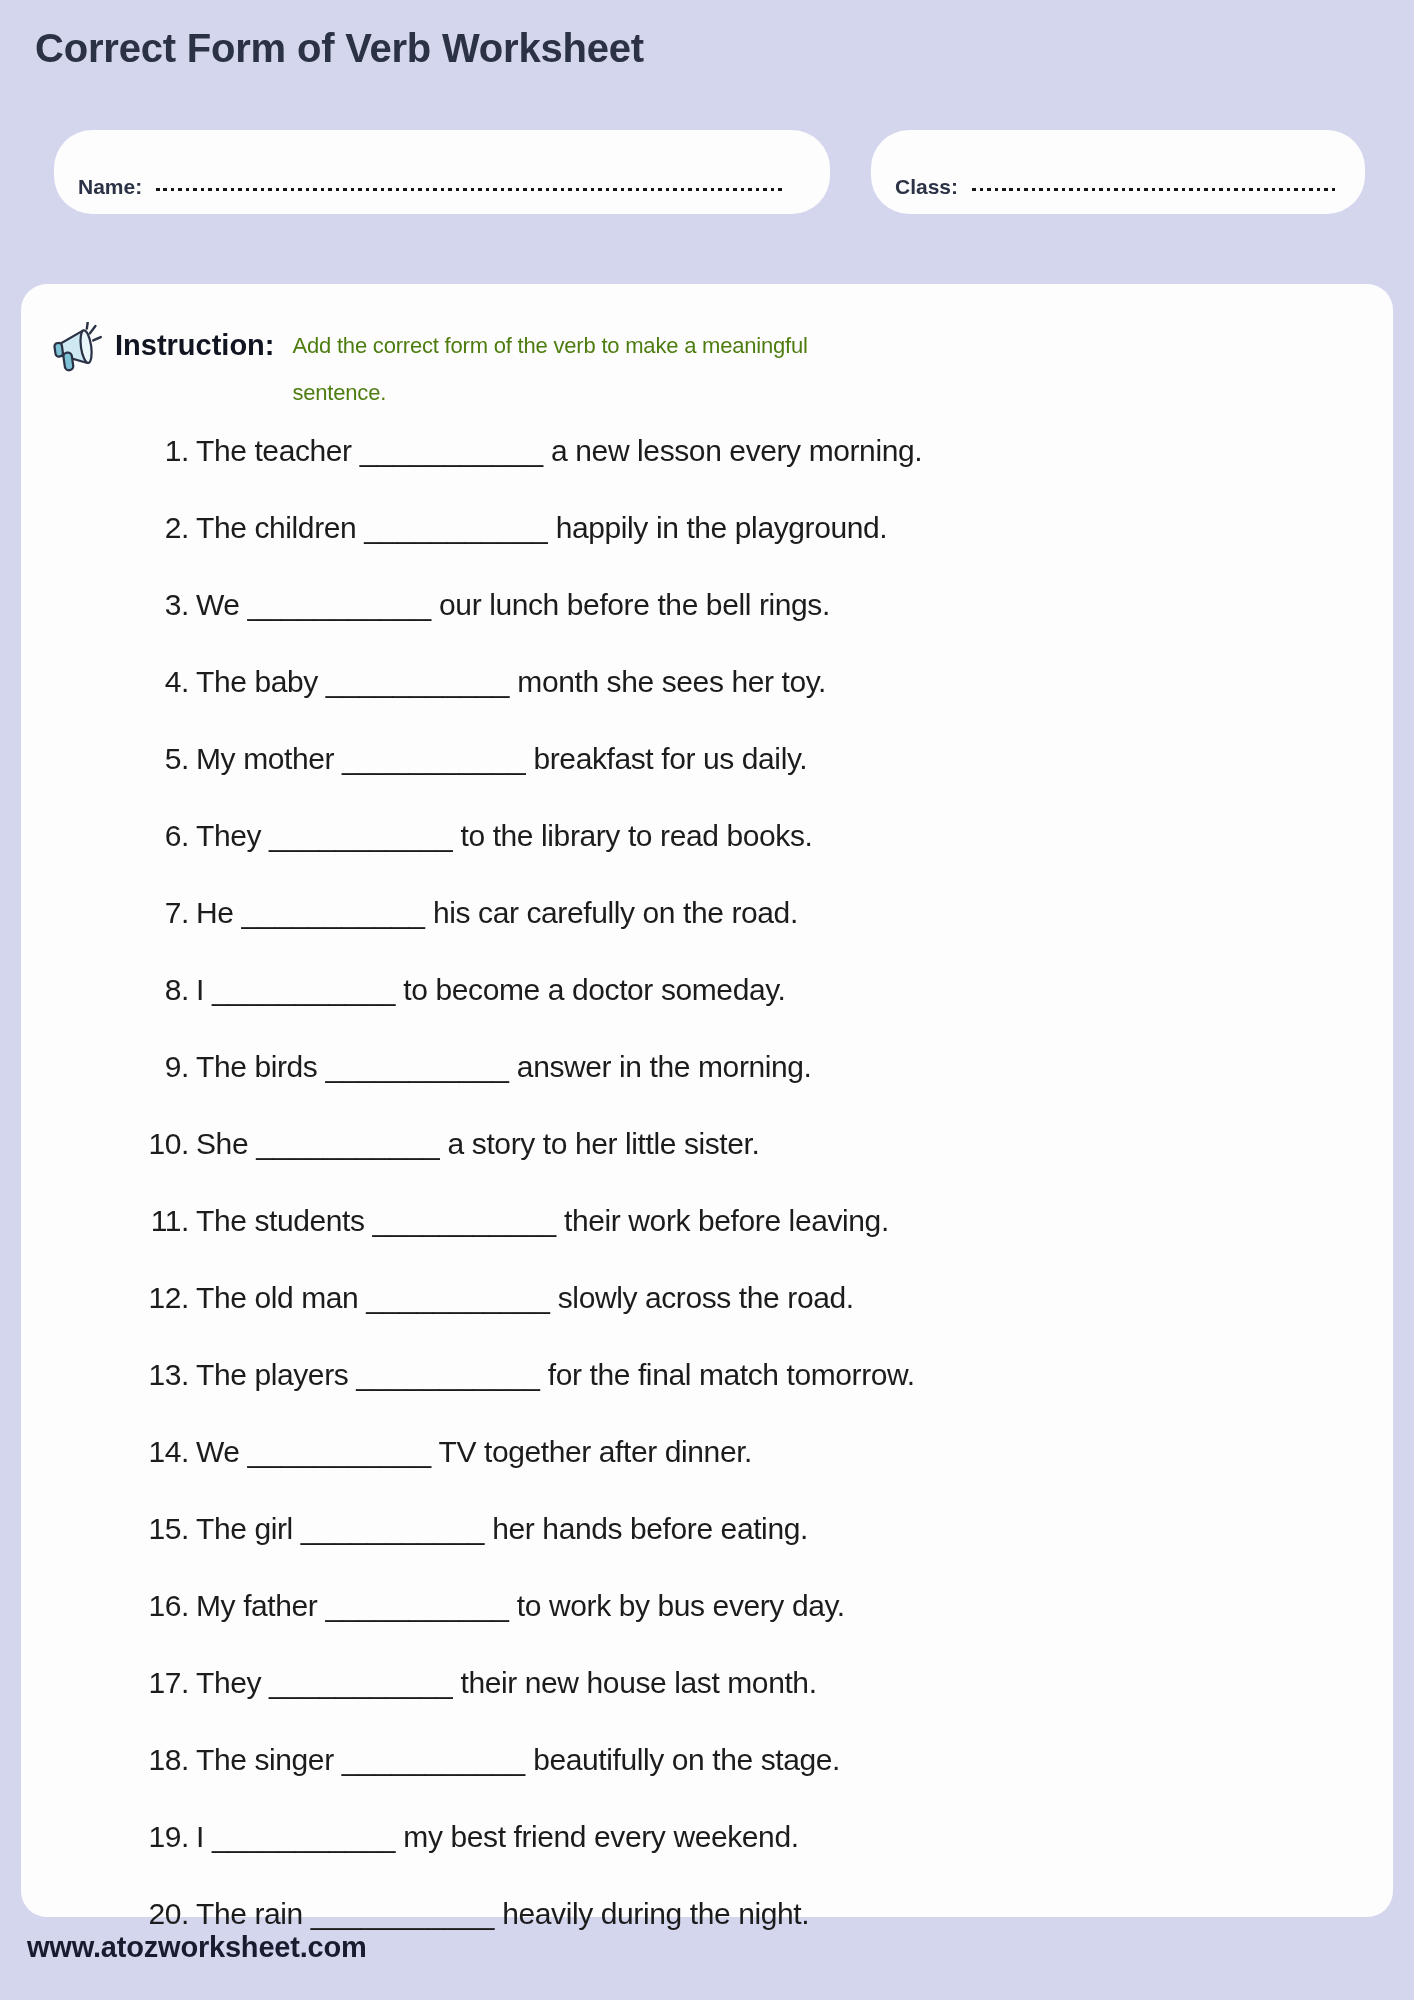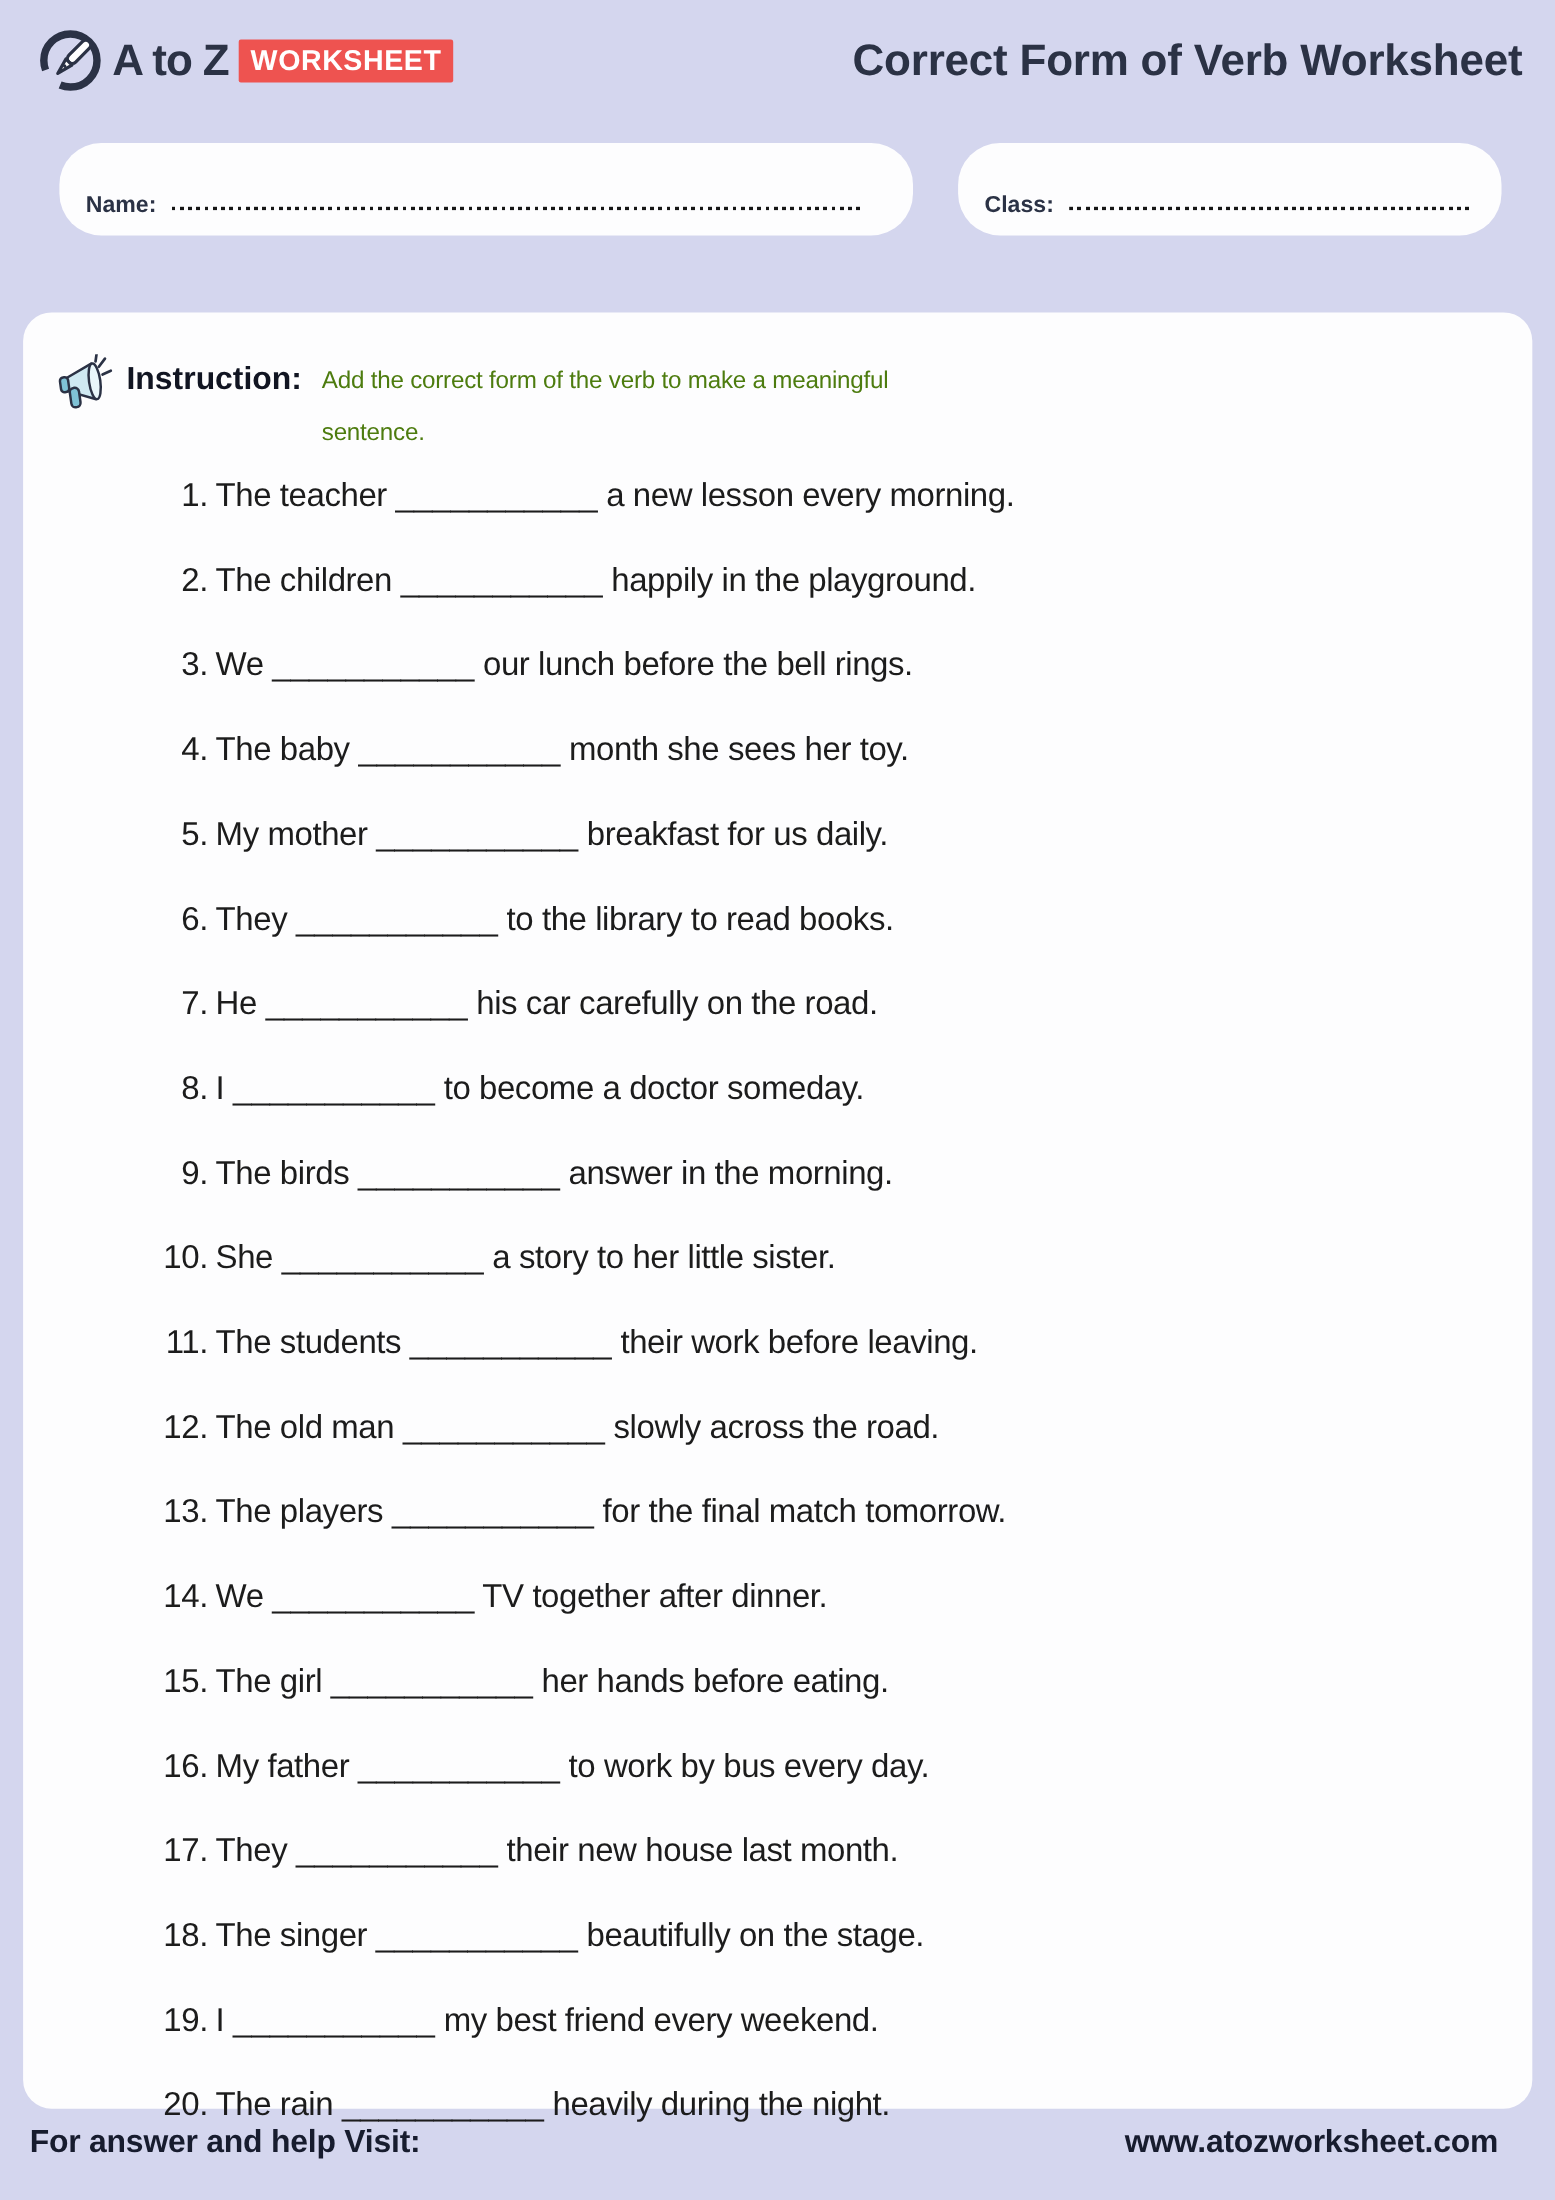--- a/index.html
+++ b/index.html
@@ -104,32 +104,20 @@
     font-size:29px;font-weight:bold;color:#171c2e;line-height:38px;
     letter-spacing:-.2px;
   }
 </style>
 </head>
 <body>
 
 <div class="page">
 
   <div class="header">
-    <div class="logo">
-      <svg width="58" height="58" viewBox="0 0 60 60">
-        <circle cx="30" cy="30" r="25" fill="none" stroke="#2b3245" stroke-width="7" stroke-dasharray="48.9 20 88.2"></circle>
-        <g transform="rotate(45 30 30)">
-          <rect x="25.5" y="5" width="9" height="27" rx="4.5" fill="#ffffff" stroke="#2b3245" stroke-width="3"></rect>
-          <path d="M26 32 L34 32 L30.2 47 Z" fill="#ffffff" stroke="#2b3245" stroke-width="3" stroke-linejoin="round"></path>
-          <circle cx="30" cy="37.5" r="1.6" fill="#2b3245"></circle>
-        </g>
-      </svg>
-      <span class="brand">A to Z</span>
-      <span class="badge">WORKSHEET</span>
-    </div>
     <div class="title">Correct Form of Verb Worksheet</div>
   </div>
 
   <div class="fields">
     <div class="field name">
       <span class="label">Name:</span>
       <span class="dotline"></span>
     </div>
     <div class="field class">
       <span class="label">Class:</span>
@@ -236,17 +224,16 @@
           <span class="txt"><span>I </span><span class="blank">___________</span><span> my best friend every weekend.</span></span>
         </li>
         <li>
           <span class="num">20.</span>
           <span class="txt"><span>The rain </span><span class="blank">___________</span><span> heavily during the night.</span></span>
         </li>
       </ol>
   </div>
 
   <div class="footer">
-    <span>For answer and help Visit:</span>
     <span>www.atozworksheet.com</span>
   </div>
 
 </div>
 
 </body></html>

